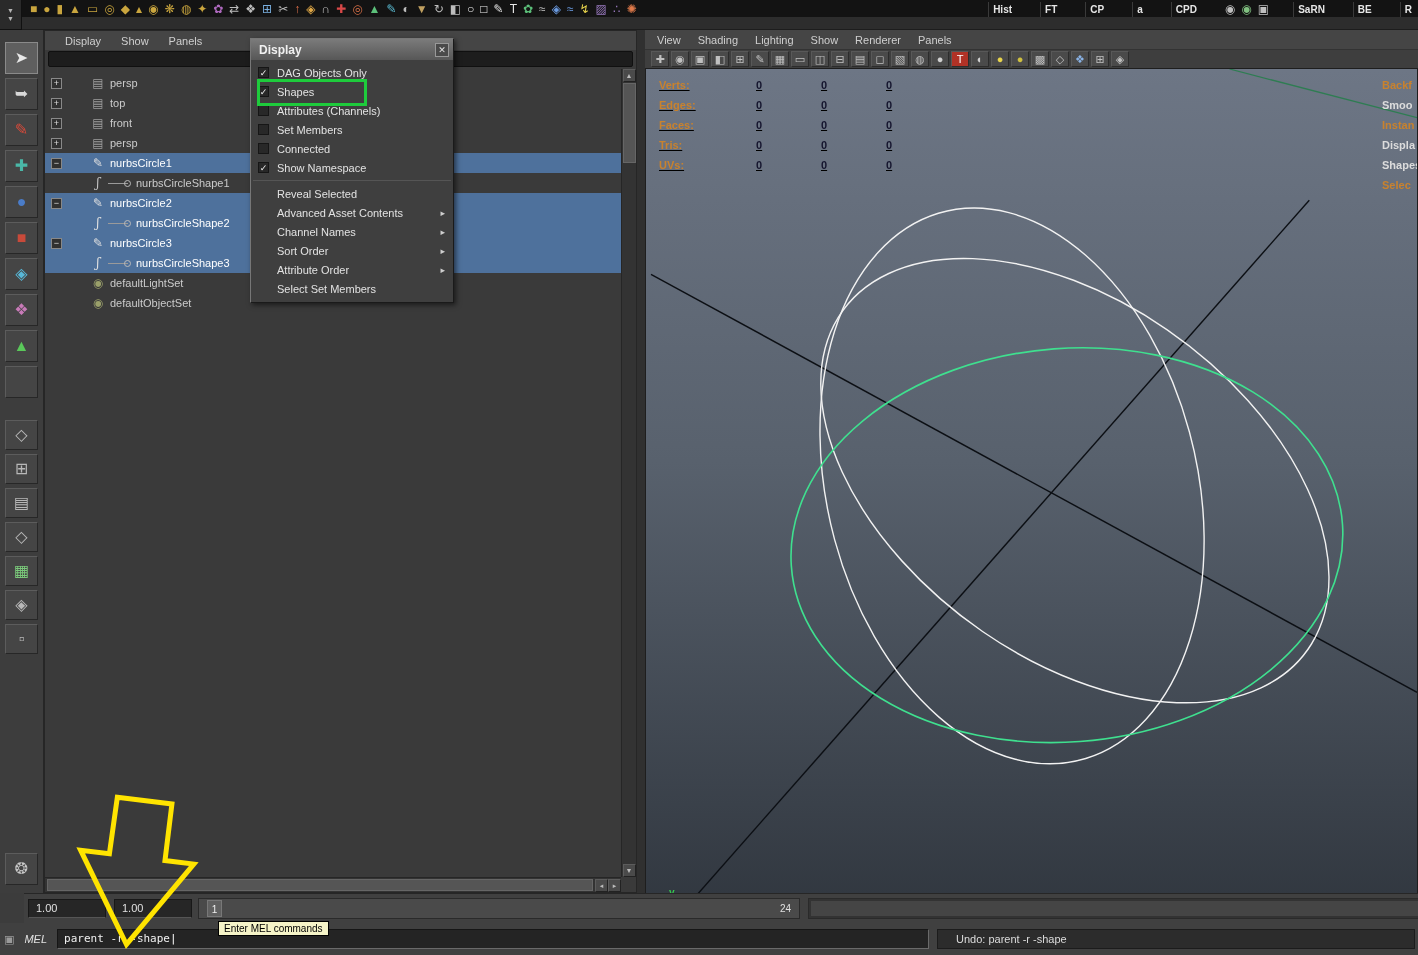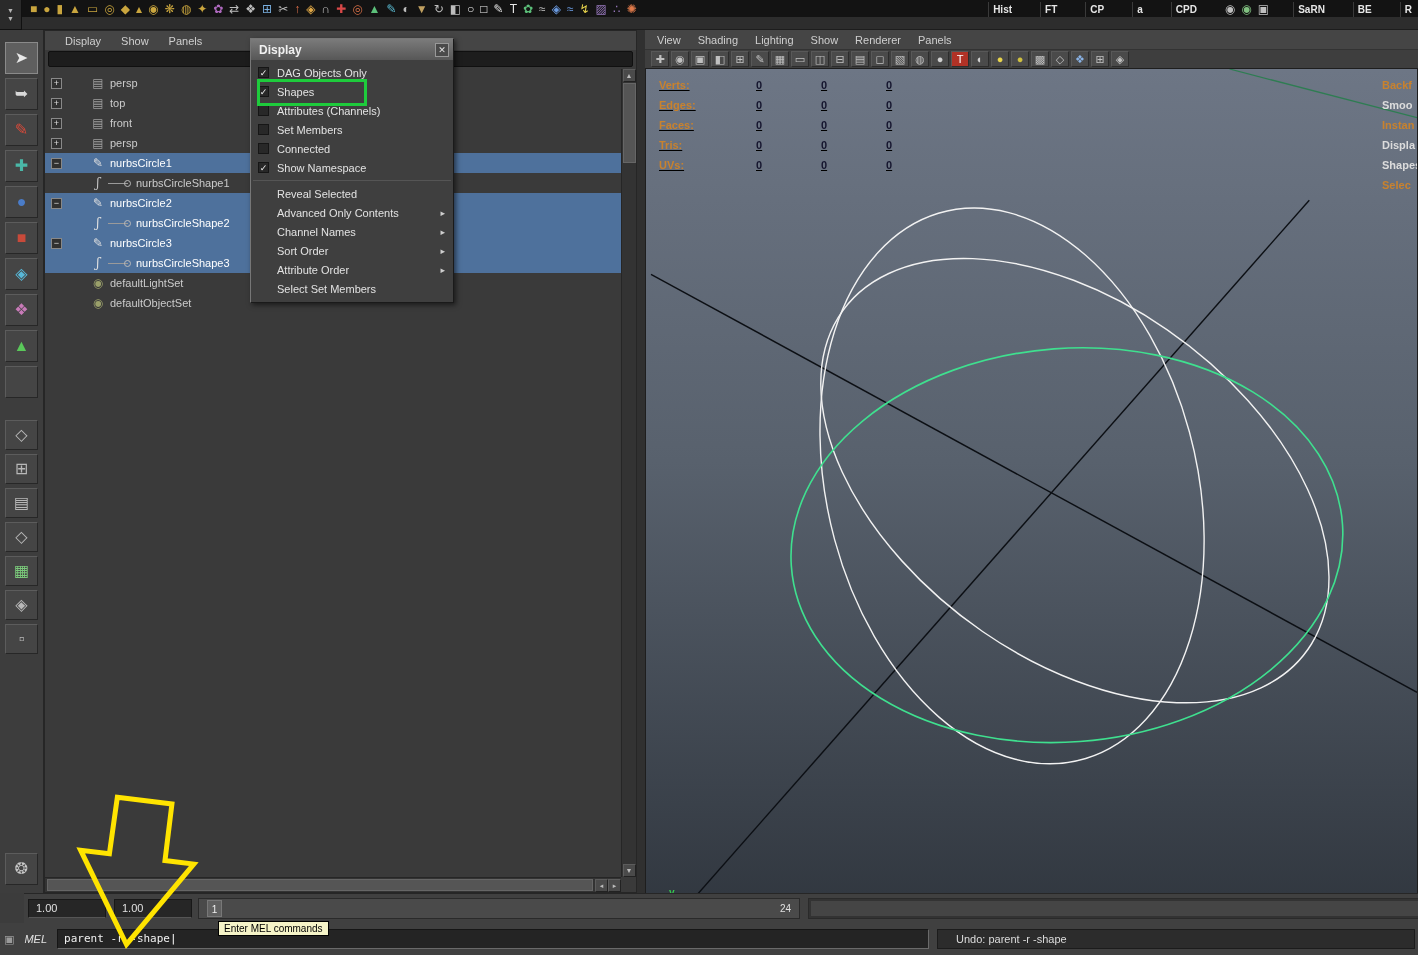--- a/index.html
+++ b/index.html
@@ -421,21 +421,21 @@
         <span class="dcheck">✓</span>
         <span>Show Namespace</span>
       </div>
       <div class="dmenu-sep"></div>
       <div class="dmi">
         <span class="dspace"></span>
         <span>Reveal Selected</span>
       </div>
       <div class="dmi">
         <span class="dspace"></span>
-        <span>Advanced Only Contents</span>
+        <span>Advanced Asset Contents</span>
         <span class="darrow">▸</span>
       </div>
       <div class="dmi">
         <span class="dspace"></span>
         <span>Channel Names</span>
         <span class="darrow">▸</span>
       </div>
       <div class="dmi">
         <span class="dspace"></span>
         <span>Sort Order</span>

